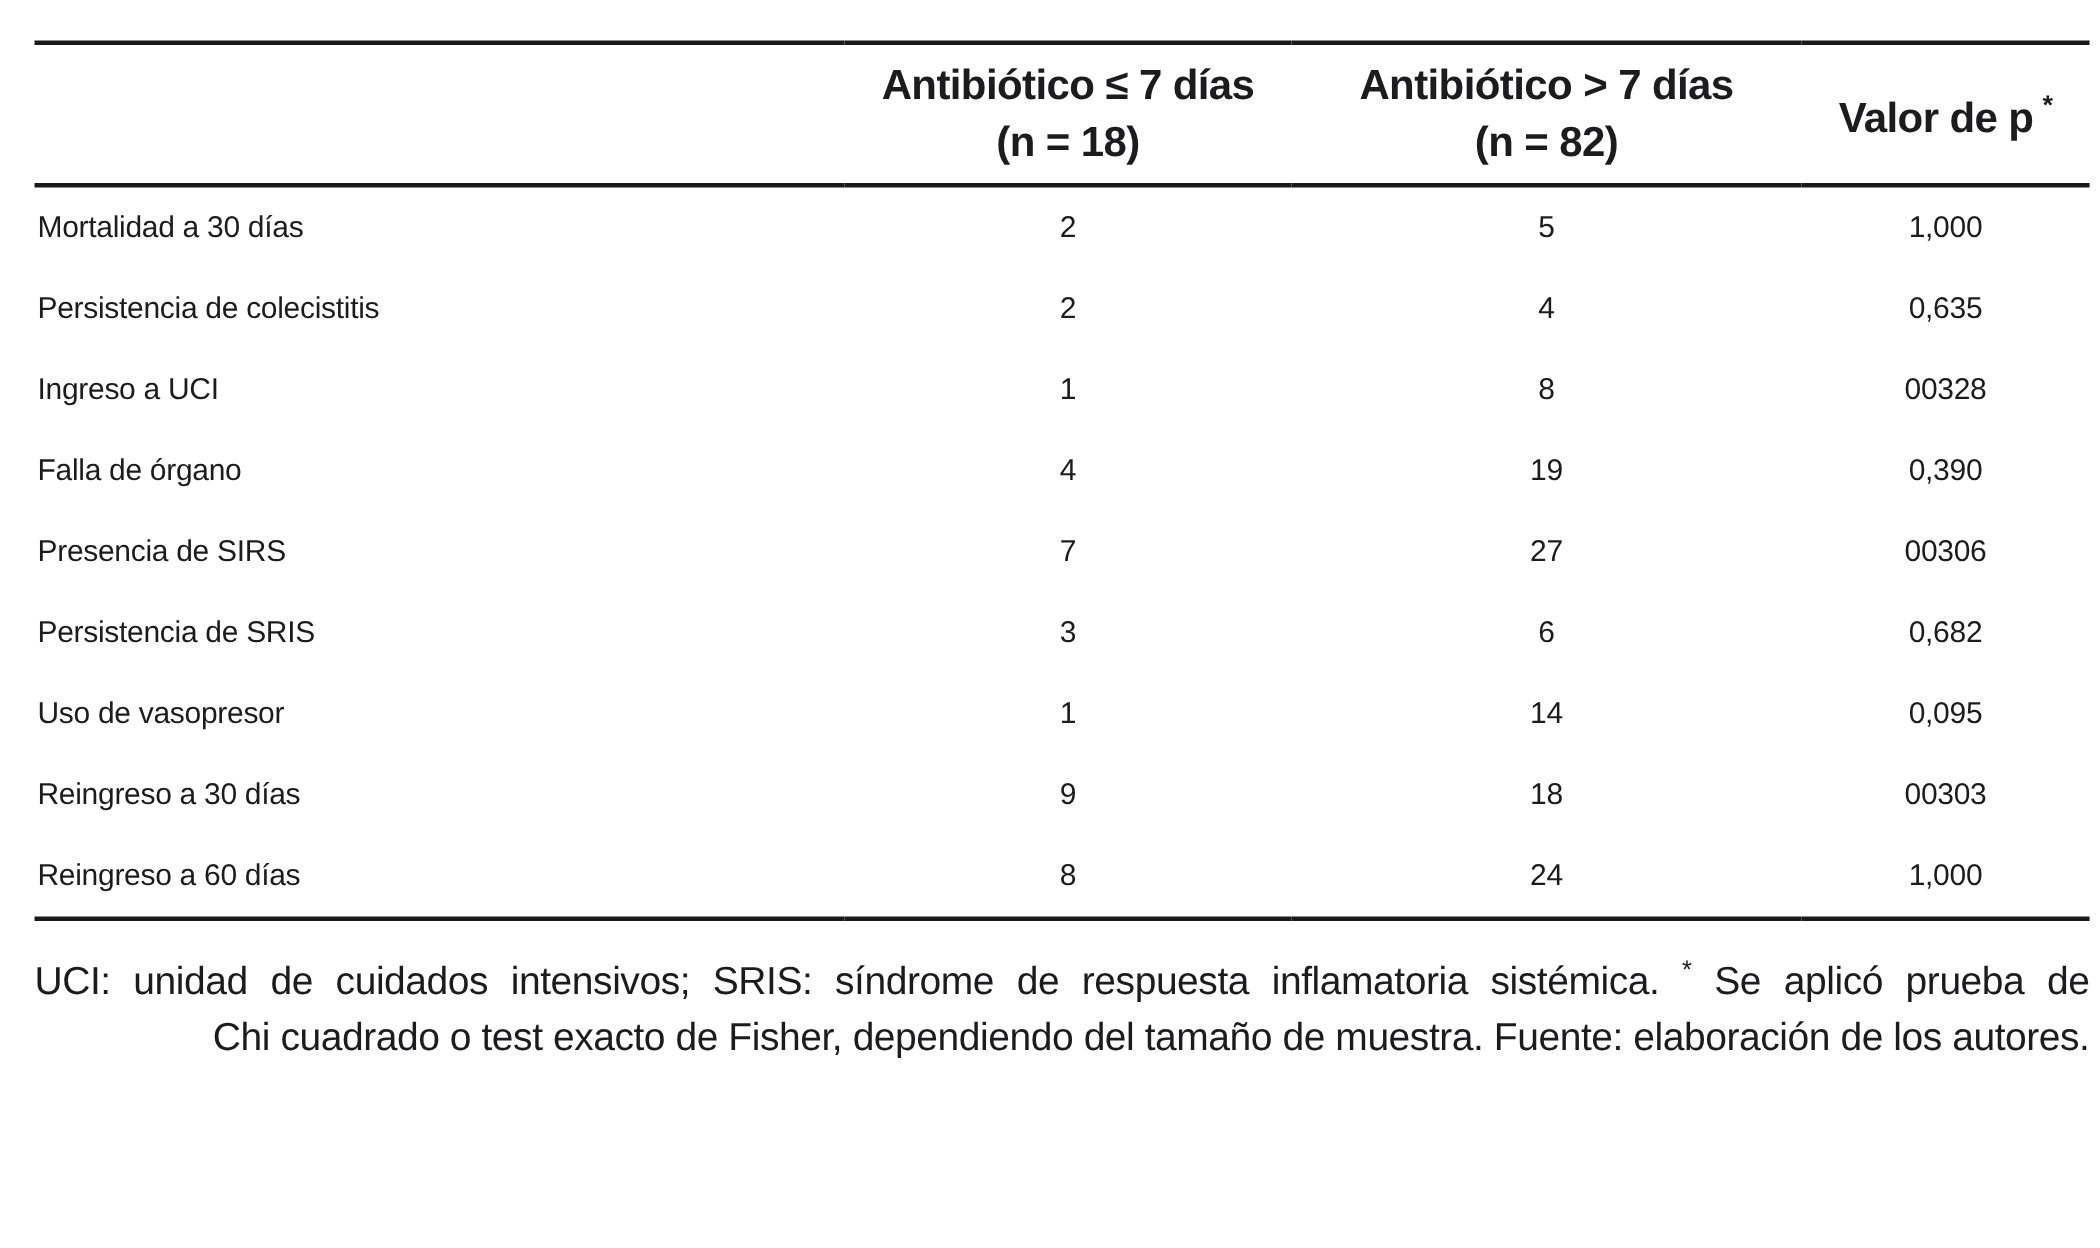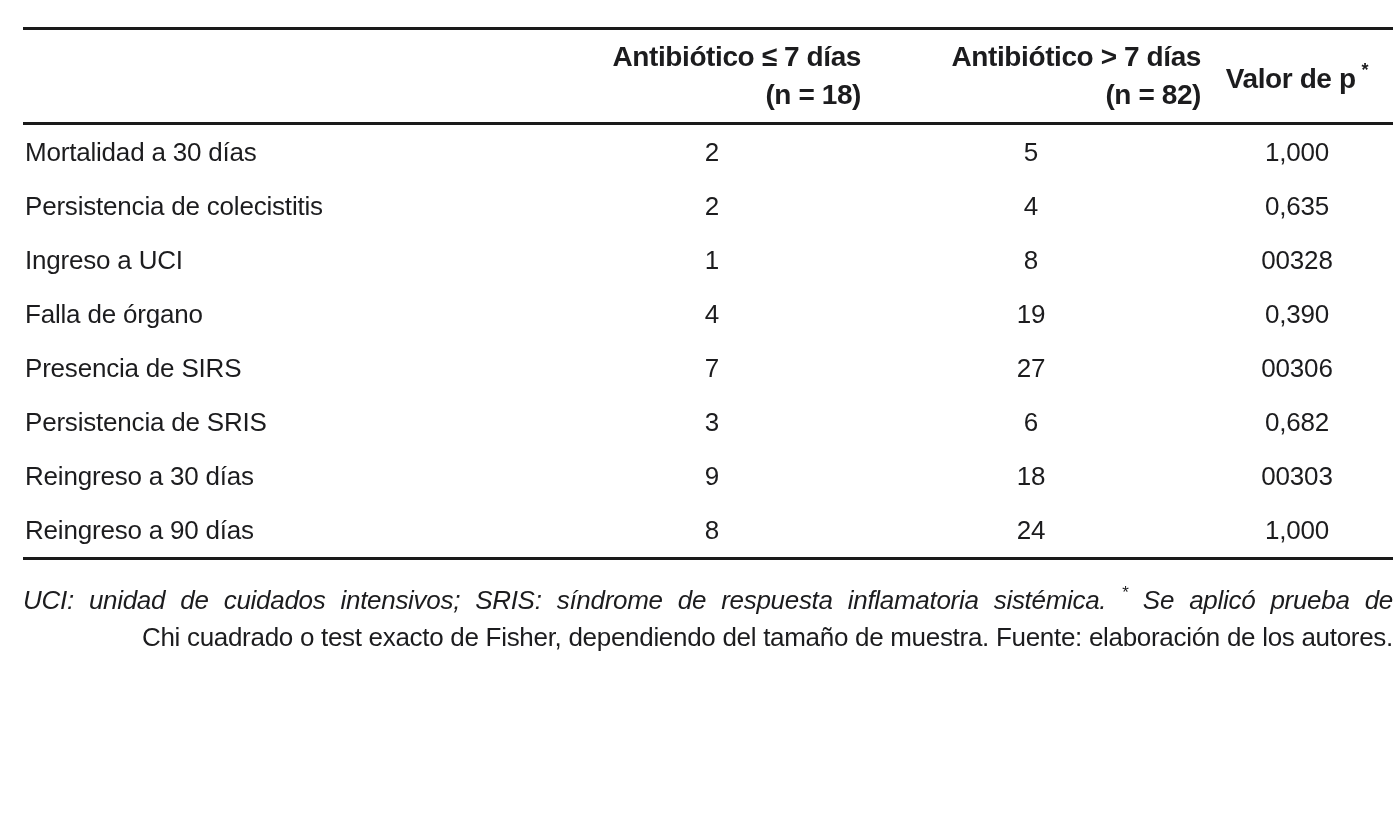--- a/index.html
+++ b/index.html
@@ -30,29 +30,29 @@
   thead th {
     border-bottom: 3px solid #1a1a1a;
     font-size: 28px;
     font-weight: bold;
     letter-spacing: -0.4px;
     text-align: center;
     vertical-align: middle;
     padding: 8px 0;
     line-height: 38px;
   }
-  thead th .hline { display: block; text-align: right; }
+  thead th .hline { display: block; }
   thead sup {
     font-size: 18px;
     margin-left: 6px;
     position: relative;
     top: -2px;
   }
   tbody td {
-    font-size: 26px;
+    font-size: 20px;
     letter-spacing: -0.2px;
     line-height: 34px;
     padding: 10px 0;
     vertical-align: middle;
   }
   tbody td.lbl {
     text-align: left;
     padding-left: 2px;
     white-space: pre-line;
   }
@@ -62,21 +62,20 @@
     width: 1370px;
     font-size: 26px;
     letter-spacing: -0.3px;
     line-height: 37px;
     color: #1c1c1e;
   }
   .fn-line1 {
     text-align: justify;
     text-align-last: justify;
     white-space: normal;
-    font-style: italic;
   }
   .fn-line2 { text-align: right; }
   .footnote sup {
     font-size: 17px;
     position: relative;
     top: -1px;
   }
 </style>
 </head>
 <body>
@@ -136,27 +135,33 @@
           <td class="num">27</td>
           <td class="num">00306</td>
         </tr>
         <tr>
           <td class="lbl">Persistencia de SRIS</td>
           <td class="num">3</td>
           <td class="num">6</td>
           <td class="num">0,682</td>
         </tr>
         <tr>
+          <td class="lbl">Uso de vasopresor</td>
+          <td class="num">1</td>
+          <td class="num">14</td>
+          <td class="num">0,095</td>
+        </tr>
+        <tr>
           <td class="lbl">Reingreso a 30 días</td>
           <td class="num">9</td>
           <td class="num">18</td>
           <td class="num">00303</td>
         </tr>
         <tr>
-          <td class="lbl">Reingreso a 90 días</td>
+          <td class="lbl">Reingreso a 60 días</td>
           <td class="num">8</td>
           <td class="num">24</td>
           <td class="num">1,000</td>
         </tr>
       </tbody>
   </table>
 
   <div class="footnote">
     <div class="fn-line1">
       <span>UCI: unidad de cuidados intensivos; SRIS: síndrome de respuesta inflamatoria sistémica. </span><sup>*</sup><span> Se aplicó prueba de</span>

